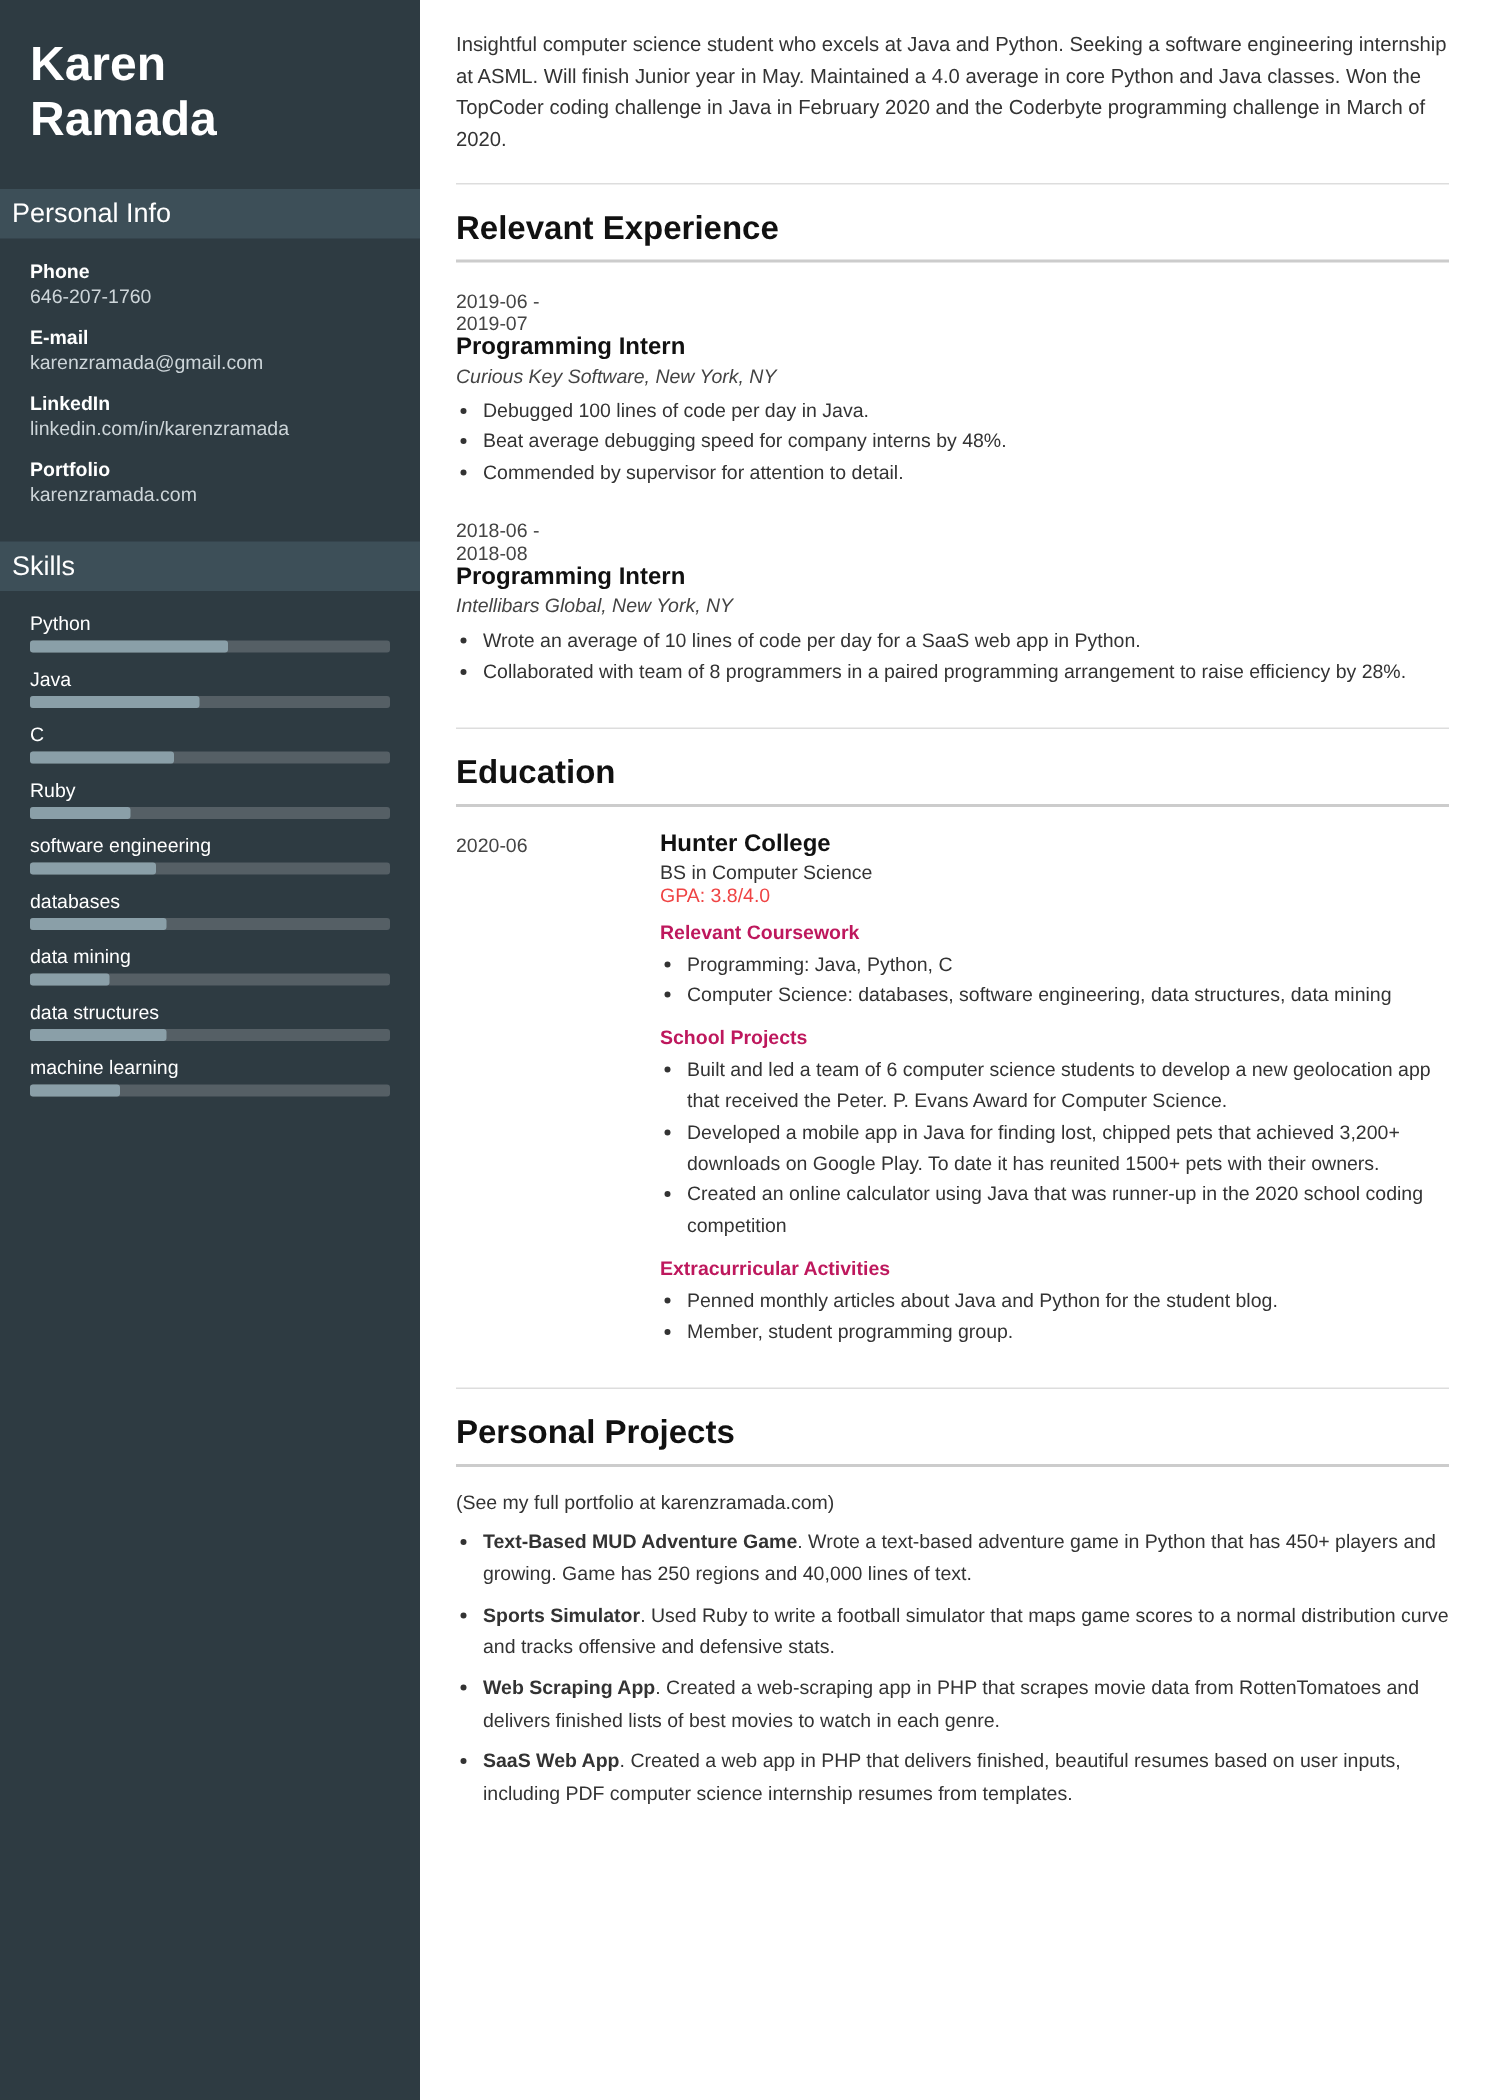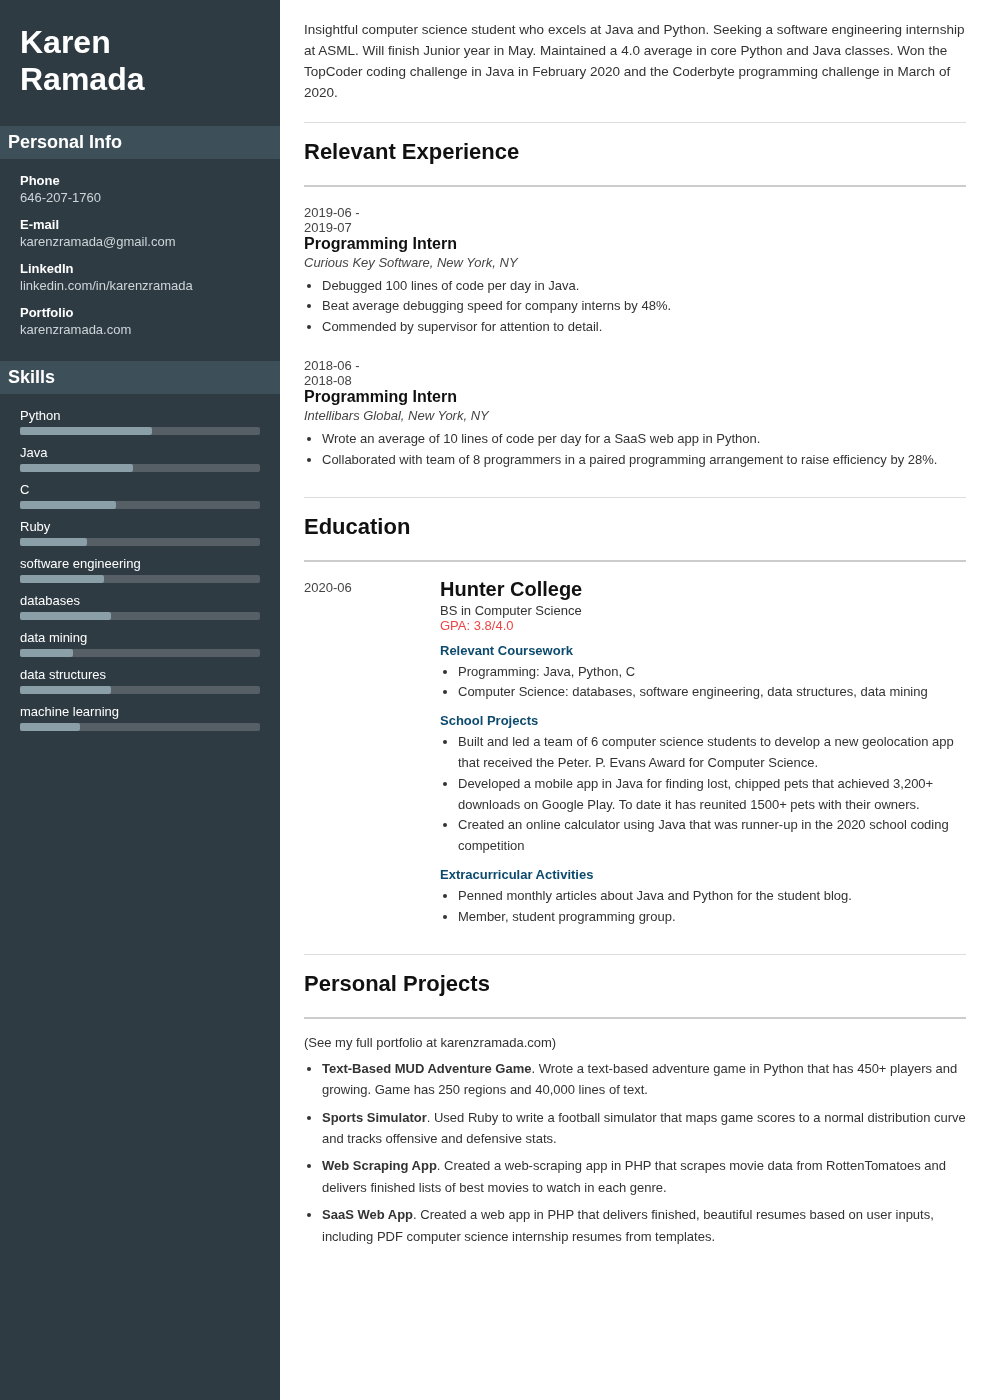--- a/index.html
+++ b/index.html
@@ -16,21 +16,21 @@
     }
     .sidebar-name {
       font-size: 32px;
       font-weight: 900;
       line-height: 1.15;
       margin-bottom: 28px;
       color: #fff;
     }
     .sidebar-section-title {
       font-size: 18px;
-      font-weight: 700;
+      font-weight: 400;
       background: #3d4f58;
       padding: 6px 8px;
       margin-bottom: 14px;
       margin-left: -20px;
       margin-right: -20px;
       color: #fff;
     }
     .info-label {
       font-weight: 700;
       font-size: 13px;
@@ -75,21 +75,21 @@
     .summary-text {
       font-size: 13.5px;
       color: #333;
       line-height: 1.55;
       margin-bottom: 18px;
     }
     .section-title {
       font-size: 22px;
       font-weight: 700;
       border-bottom: 2px solid #ccc;
-      padding-bottom: 20px;
+      padding-bottom: 8px;
       margin-bottom: 16px;
       color: #111;
     }
     .section-block {
       margin-bottom: 26px;
     }
     .exp-row {
       display: flex;
       margin-bottom: 18px;
       flex-direction: column;
@@ -131,38 +131,38 @@
     .edu-date {
       min-width: 100px;
       font-size: 13px;
       color: #444;
       padding-top: 2px;
     }
     .edu-detail {
       flex: 1;
     }
     .edu-name {
-      font-size: 20px;
+      font-size: 16px;
       font-weight: 700;
       color: #111;
       margin-bottom: 2px;
     }
     .edu-degree {
       font-size: 13px;
       color: #333;
     }
     .edu-gpa {
       font-size: 13px;
       color: #ef4444;
       margin-bottom: 8px;
     }
     .edu-sub-title {
       font-weight: 700;
       font-size: 13px;
-      color: #0c4a6e;
+      color: #be185d;
       margin-top: 10px;
       margin-bottom: 4px;
     }
     .edu-bullets {
       list-style: disc;
       padding-left: 18px;
       font-size: 13px;
       color: #333;
       line-height: 1.6;
     }

